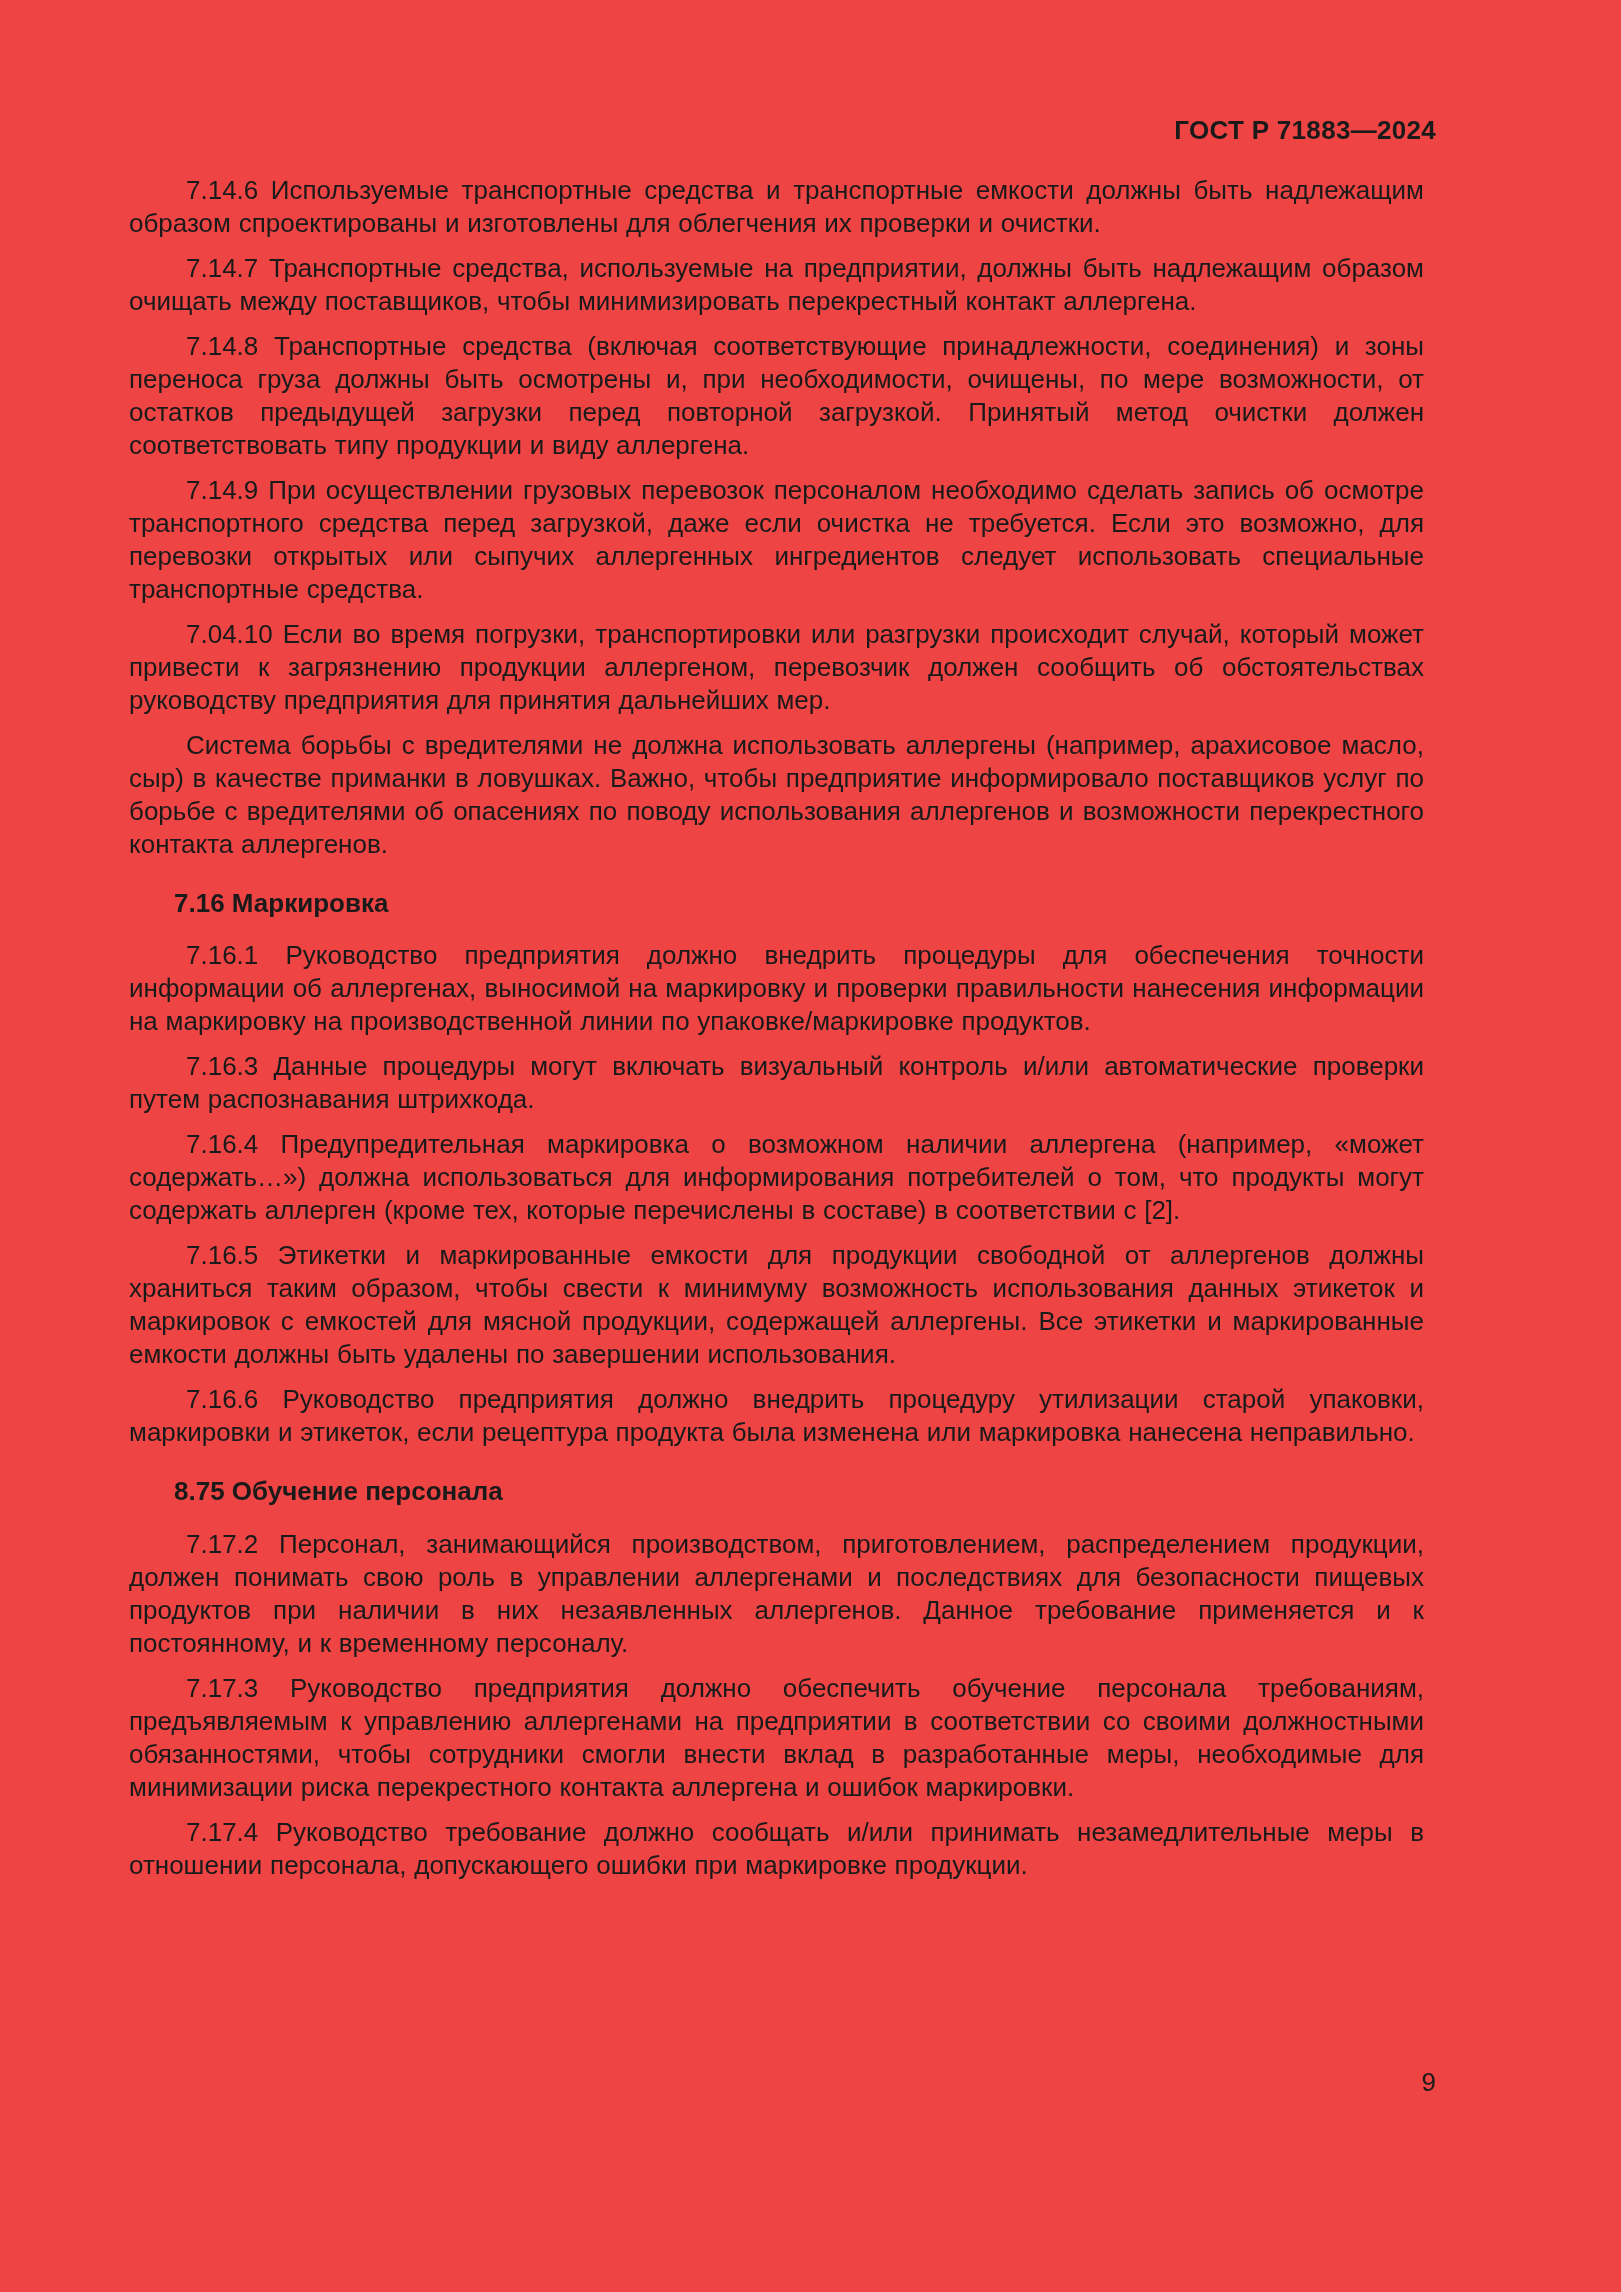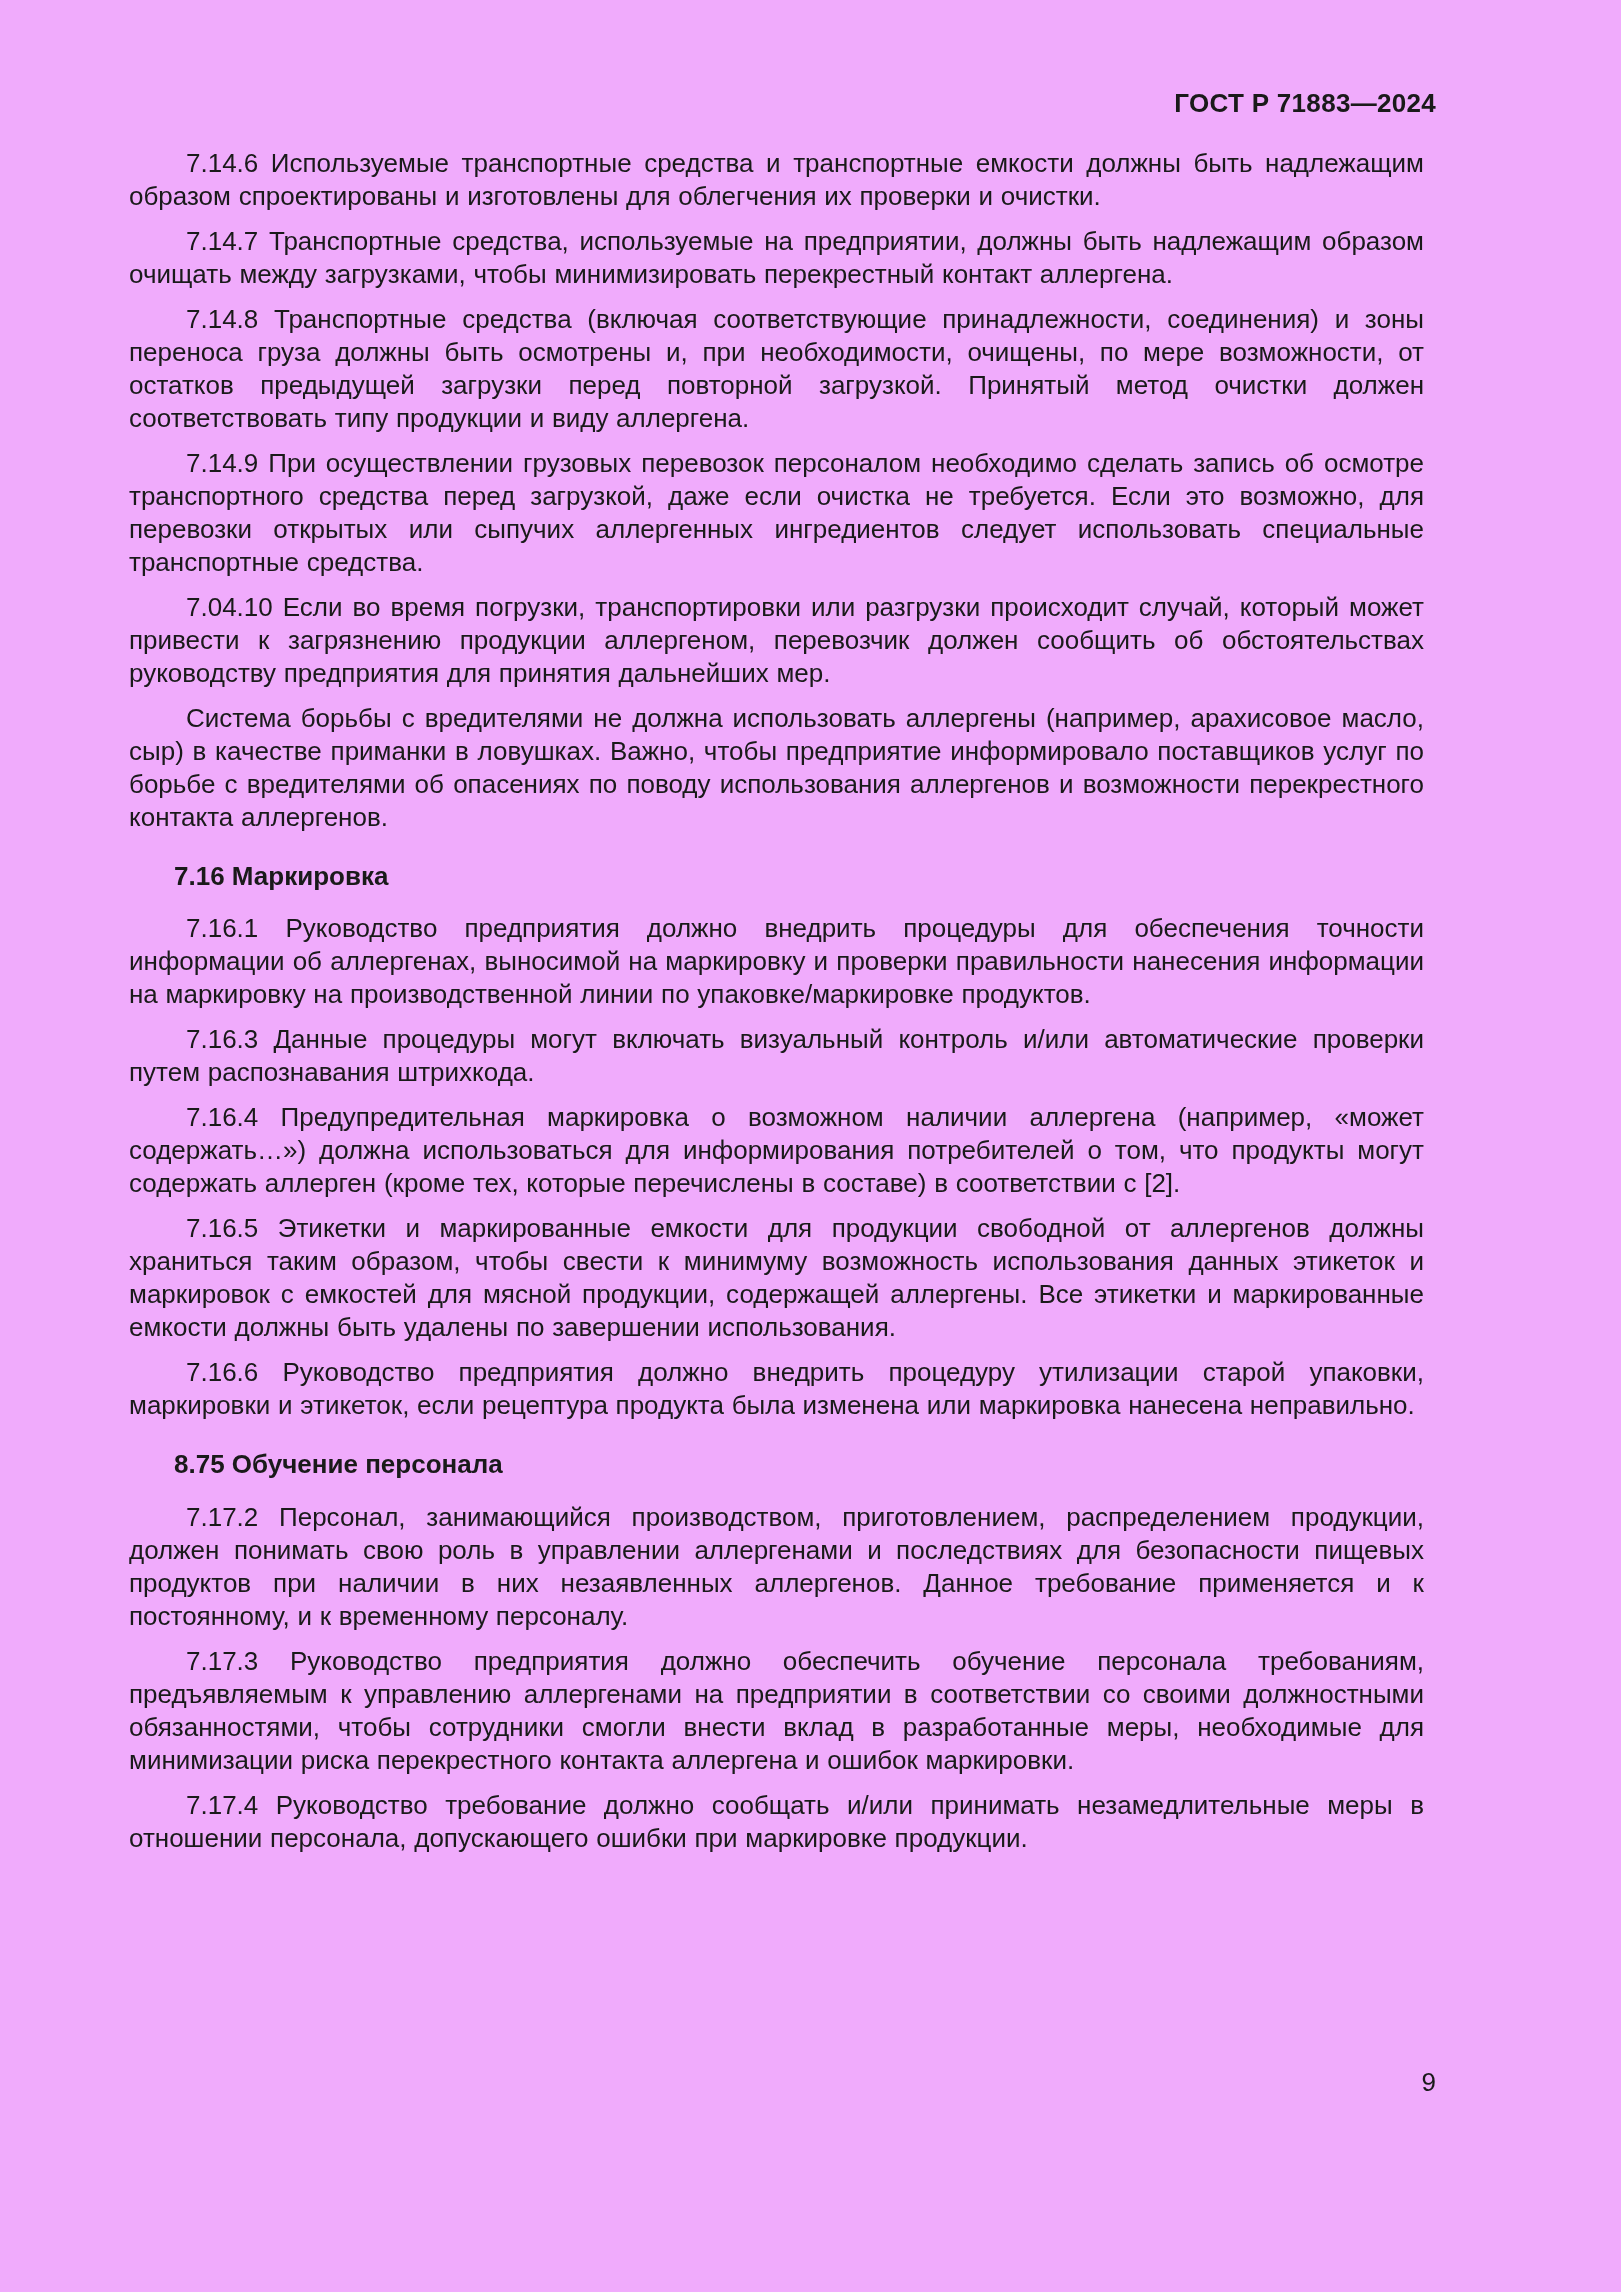--- a/index.html
+++ b/index.html
@@ -6,22 +6,22 @@
   html, body {
     margin: 0;
     padding: 0;
     background: #ffffff;
   }
   .page {
     position: relative;
     width: 1621px;
     height: 2293px;
     box-sizing: border-box;
-    background: #f0abfc;
-    padding: 87px 185px 0 117px;
+    background: #ef4444;
+    padding: 114px 185px 0 117px;
     font-family: "Liberation Sans", "DejaVu Sans", sans-serif;
     font-size: 26px;
     line-height: 33px;
     color: #1a1a1a;
     overflow: hidden;
   }
   .doc-header {
     text-align: right;
     font-weight: bold;
     margin: 0 0 27.4px 0;
@@ -48,21 +48,21 @@
   }
 </style>
 </head>
 <body>
 
 <div class="page">
   <div class="doc-header">ГОСТ Р 71883—2024</div>
 
   <div class="doc-body">
       <p class="para">7.14.6  Используемые транспортные средства и транспортные емкости должны быть надлежащим образом спроектированы и изготовлены для облегчения их проверки и очистки.</p>
-      <p class="para">7.14.7  Транспортные средства, используемые на предприятии, должны быть надлежащим образом очищать между загрузками, чтобы минимизировать перекрестный контакт аллергена.</p>
+      <p class="para">7.14.7  Транспортные средства, используемые на предприятии, должны быть надлежащим образом очищать между поставщиков, чтобы минимизировать перекрестный контакт аллергена.</p>
       <p class="para">7.14.8  Транспортные средства (включая соответствующие принадлежности, соединения) и зоны переноса груза должны быть осмотрены и, при необходимости, очищены, по мере возможности, от остатков предыдущей загрузки перед повторной загрузкой. Принятый метод очистки должен соответствовать типу продукции и виду аллергена.</p>
       <p class="para">7.14.9  При осуществлении грузовых перевозок персоналом необходимо сделать запись об осмотре транспортного средства перед загрузкой, даже если очистка не требуется. Если это возможно, для перевозки открытых или сыпучих аллергенных ингредиентов следует использовать специальные транспортные средства.</p>
       <p class="para">7.04.10  Если во время погрузки, транспортировки или разгрузки происходит случай, который может привести к загрязнению продукции аллергеном, перевозчик должен сообщить об обстоятельствах руководству предприятия для принятия дальнейших мер.</p>
       <p class="para">Система борьбы с вредителями не должна использовать аллергены (например, арахисовое масло, сыр) в качестве приманки в ловушках. Важно, чтобы предприятие информировало поставщиков услуг по борьбе с вредителями об опасениях по поводу использования аллергенов и возможности перекрестного контакта аллергенов.</p>
       <h3 class="sec">7.16  Маркировка</h3>
       <p class="para">7.16.1  Руководство предприятия должно внедрить процедуры для обеспечения точности информации об аллергенах, выносимой на маркировку и проверки правильности нанесения информации на маркировку на производственной линии по упаковке/маркировке продуктов.</p>
       <p class="para">7.16.3  Данные процедуры могут включать визуальный контроль и/или автоматические проверки путем распознавания штрихкода.</p>
       <p class="para">7.16.4  Предупредительная маркировка о возможном наличии аллергена (например, «может содержать…») должна использоваться для информирования потребителей о том, что продукты могут содержать аллерген (кроме тех, которые перечислены в составе) в соответствии с [2].</p>
       <p class="para">7.16.5  Этикетки и маркированные емкости для продукции свободной от аллергенов должны храниться таким образом, чтобы свести к минимуму возможность использования данных этикеток и маркировок с емкостей для мясной продукции, содержащей аллергены. Все этикетки и маркированные емкости должны быть удалены по завершении использования.</p>
       <p class="para">7.16.6  Руководство предприятия должно внедрить процедуру утилизации старой упаковки, маркировки и этикеток, если рецептура продукта была изменена или маркировка нанесена неправильно.</p>

